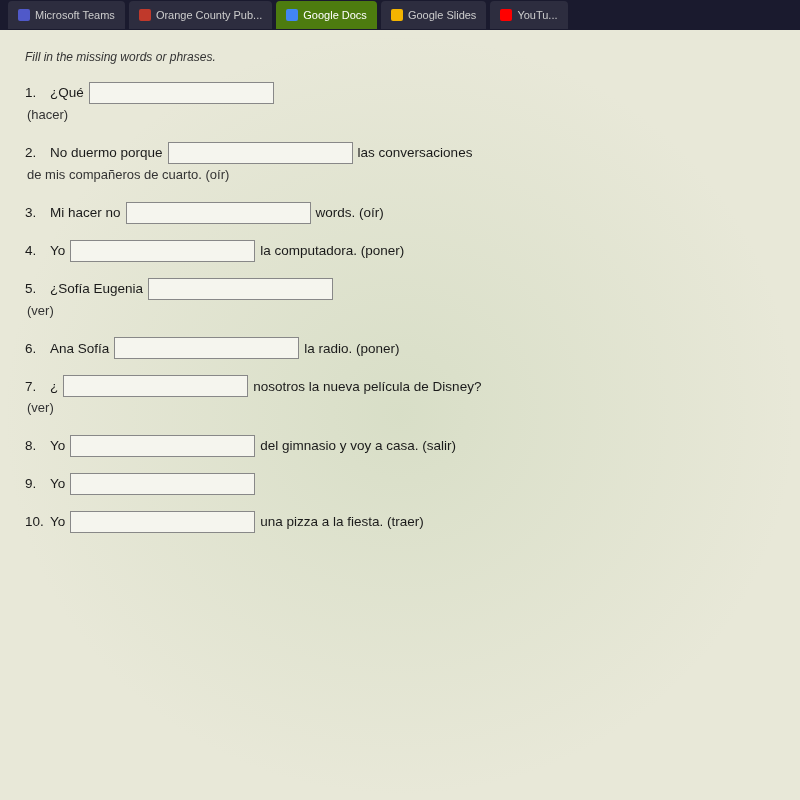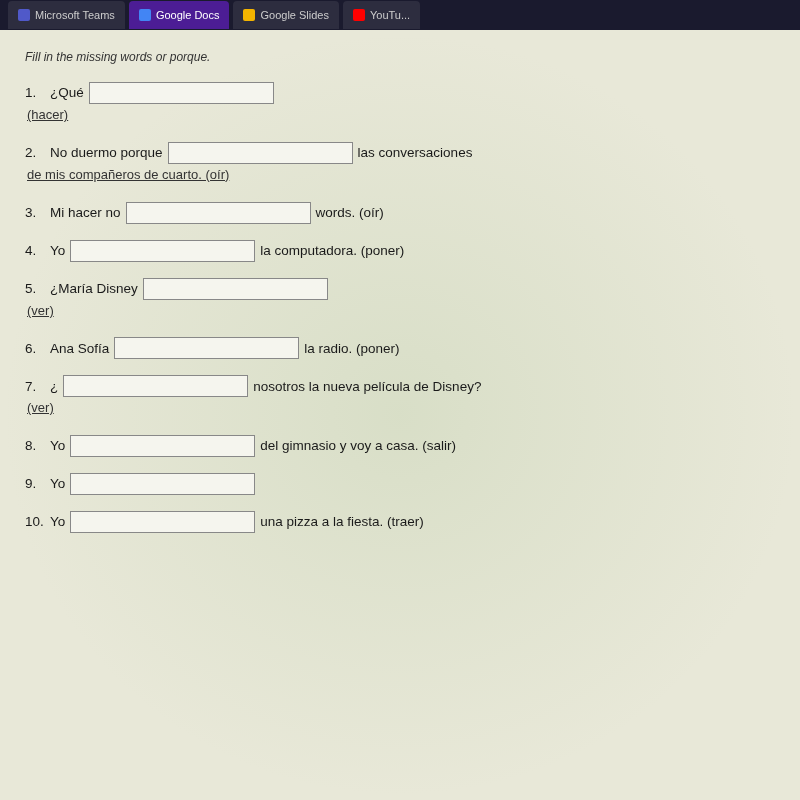--- a/index.html
+++ b/index.html
@@ -34,21 +34,21 @@
       padding: 8px 10px;
       border-radius: 4px 4px 0 0;
       font-size: 11px;
       color: #ccc;
       white-space: nowrap;
       cursor: pointer;
       background-color: #2d2d3f;
     }
 
     .tab-item.active {
-      background-color: #4c1d95;
+      background-color: #4d7c0f;
       color: #fff;
     }
 
     .tab-icon {
       width: 12px;
       height: 12px;
       border-radius: 2px;
       flex-shrink: 0;
     }
 
@@ -87,21 +87,20 @@
       align-items: center;
       flex-wrap: wrap;
       gap: 5px;
     }
 
     .question-hint {
       color: #333;
       font-size: 13px;
       margin-top: 1px;
       margin-left: 2px;
-      text-decoration: underline;
     }
 
     .fill-input {
       border: 1px solid #888;
       background-color: #f5f5ee;
       height: 22px;
       width: 185px;
       font-size: 13px;
       padding: 0 4px;
       outline: none;
@@ -118,37 +117,41 @@
     }
   </style>
 </head>
 <body>
 
 <div class="tab-bar">
   <div class="tab-item">
     <div class="tab-icon teams"></div>
     <span>Microsoft Teams</span>
   </div>
+  <div class="tab-item">
+    <div class="tab-icon mail"></div>
+    <span>Orange County Pub...</span>
+  </div>
   <div class="tab-item active">
     <div class="tab-icon docs"></div>
     <span>Google Docs</span>
   </div>
   <div class="tab-item">
     <div class="tab-icon slides"></div>
     <span>Google Slides</span>
   </div>
   <div class="tab-item">
     <div class="tab-icon youtube"></div>
     <span>YouTu...</span>
   </div>
 </div>
 
 <div class="main-content">
 
-  <p class="instructions">Fill in the missing words or porque.</p>
+  <p class="instructions">Fill in the missing words or phrases.</p>
 
   <div class="question-block">
     <div class="question-line">
       <span class="question-number">1.</span>
       <span>¿Qué</span>
       <input class="fill-input" type="text" style="">
     </div>
     <div class="question-hint">(hacer)</div>
   </div>
 
@@ -176,21 +179,21 @@
       <span class="question-number">4.</span>
       <span>Yo</span>
       <input class="fill-input" type="text" style="">
       <span>la computadora. (poner)</span>
     </div>
   </div>
 
   <div class="question-block">
     <div class="question-line">
       <span class="question-number">5.</span>
-      <span>¿María Disney</span>
+      <span>¿Sofía Eugenia</span>
       <input class="fill-input" type="text" style="">
     </div>
     <div class="question-hint">(ver)</div>
   </div>
 
   <div class="question-block">
     <div class="question-line">
       <span class="question-number">6.</span>
       <span>Ana Sofía</span>
       <input class="fill-input has-cursor" type="text" style="">

